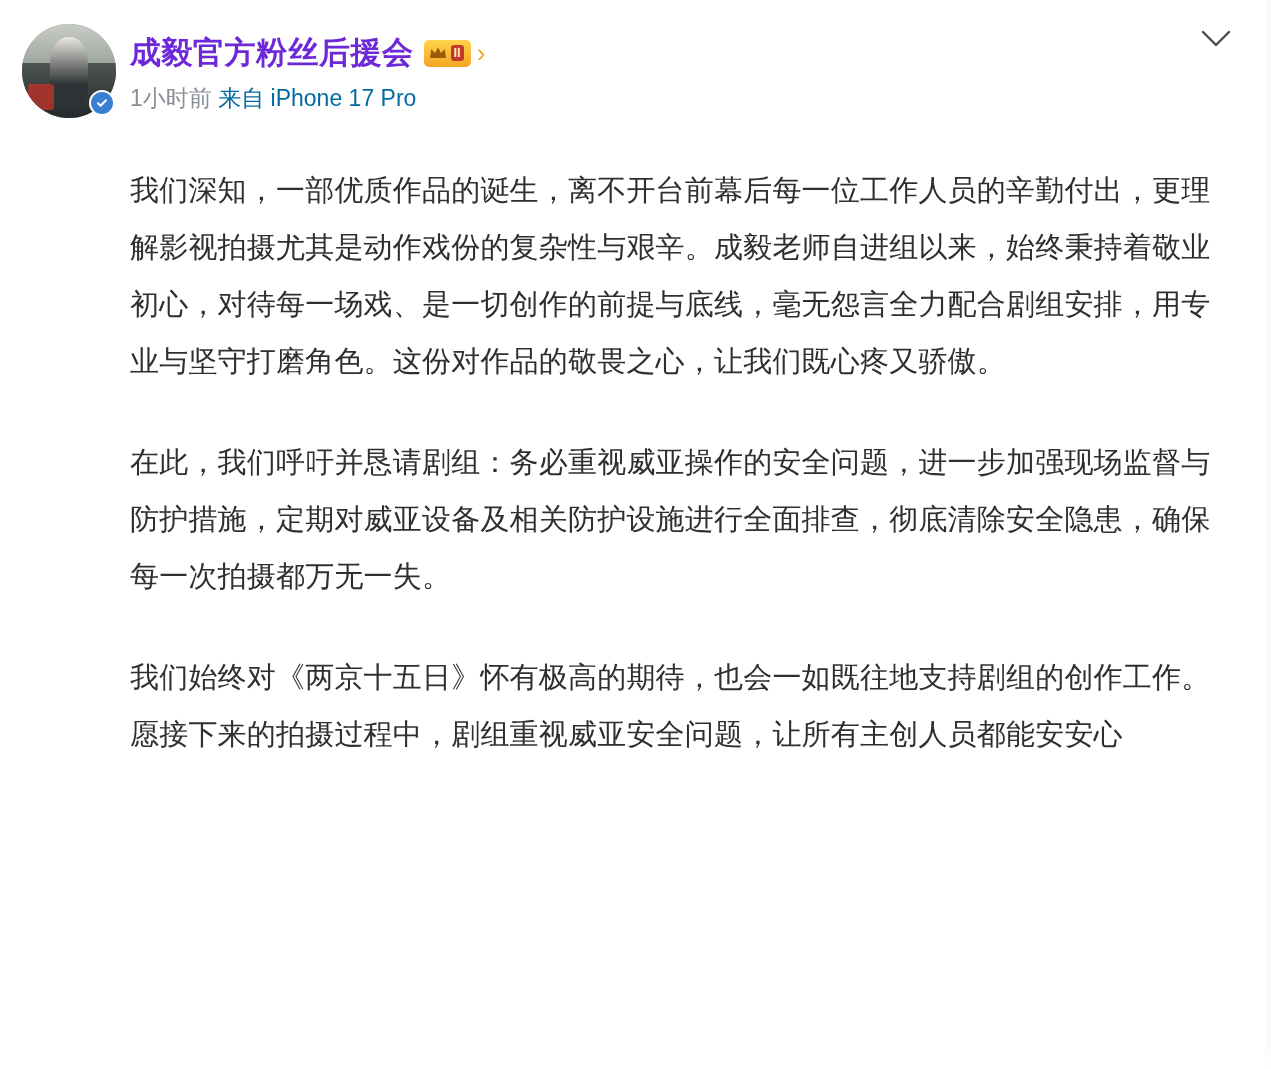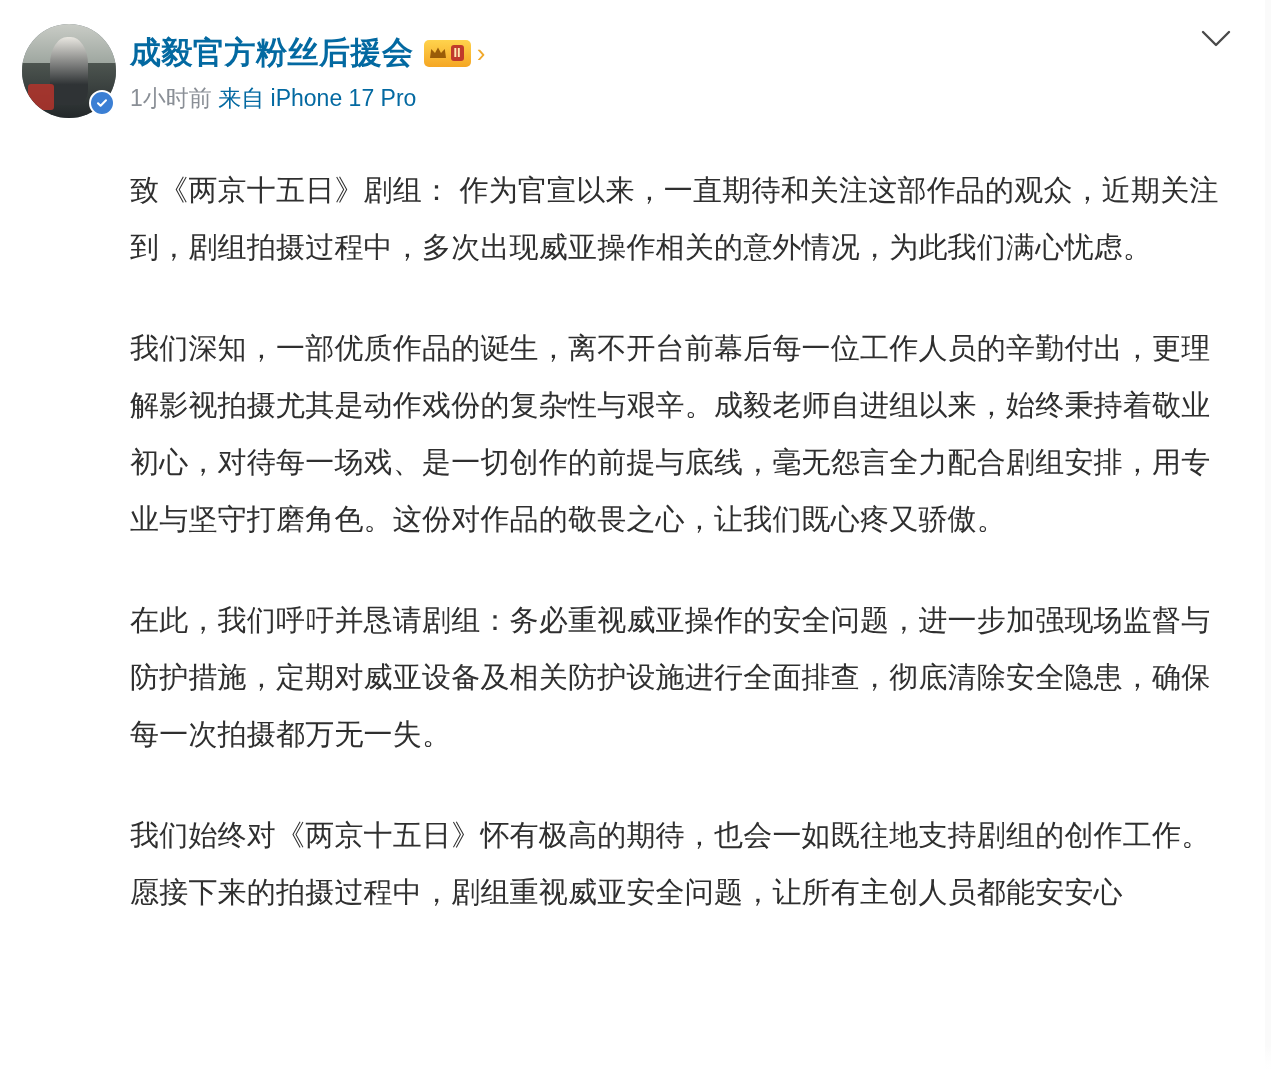--- a/index.html
+++ b/index.html
@@ -95,21 +95,21 @@
     padding-top: 14px;
   }
   .name-row {
     display: flex;
     align-items: center;
     gap: 10px;
   }
   .username {
     font-size: 31px;
     font-weight: bold;
-    color: #0369a1;
+    color: #6d28d9;
     letter-spacing: .5px;
     white-space: nowrap;
   }
   .badge-crown {
     display: inline-flex;
     align-items: center;
     height: 27px;
     padding: 0 7px 0 5px;
     border-radius: 5px;
     background: linear-gradient(180deg, #ffd34d 0%, #f5a623 100%);
@@ -232,21 +232,19 @@
     </div>
   </div>
 
   <div class="chevron">
     <svg width="30" height="18" viewBox="0 0 30 18" aria-hidden="true">
       <path d="M2 2 L15 15 L28 2" fill="none" stroke="#4a4a4a" stroke-width="2.4" stroke-linecap="round" stroke-linejoin="round"></path>
     </svg>
   </div>
 
   <div class="content">
-    <p class="para">致《两京十五日》剧组：
-作为官宣以来，一直期待和关注这部作品的观众，近期关注到，剧组拍摄过程中，多次出现威亚操作相关的意外情况，为此我们满心忧虑。</p>
     <p class="para">我们深知，一部优质作品的诞生，离不开台前幕后每一位工作人员的辛勤付出，更理解影视拍摄尤其是动作戏份的复杂性与艰辛。成毅老师自进组以来，始终秉持着敬业初心，对待每一场戏、是一切创作的前提与底线，毫无怨言全力配合剧组安排，用专业与坚守打磨角色。这份对作品的敬畏之心，让我们既心疼又骄傲。</p>
     <p class="para">在此，我们呼吁并恳请剧组：务必重视威亚操作的安全问题，进一步加强现场监督与防护措施，定期对威亚设备及相关防护设施进行全面排查，彻底清除安全隐患，确保每一次拍摄都万无一失。</p>
     <p class="para">我们始终对《两京十五日》怀有极高的期待，也会一如既往地支持剧组的创作工作。愿接下来的拍摄过程中，剧组重视威亚安全问题，让所有主创人员都能安安心</p>
   </div>
 
   <div class="fade-bottom"></div>
 </div>
 
 </body></html>

